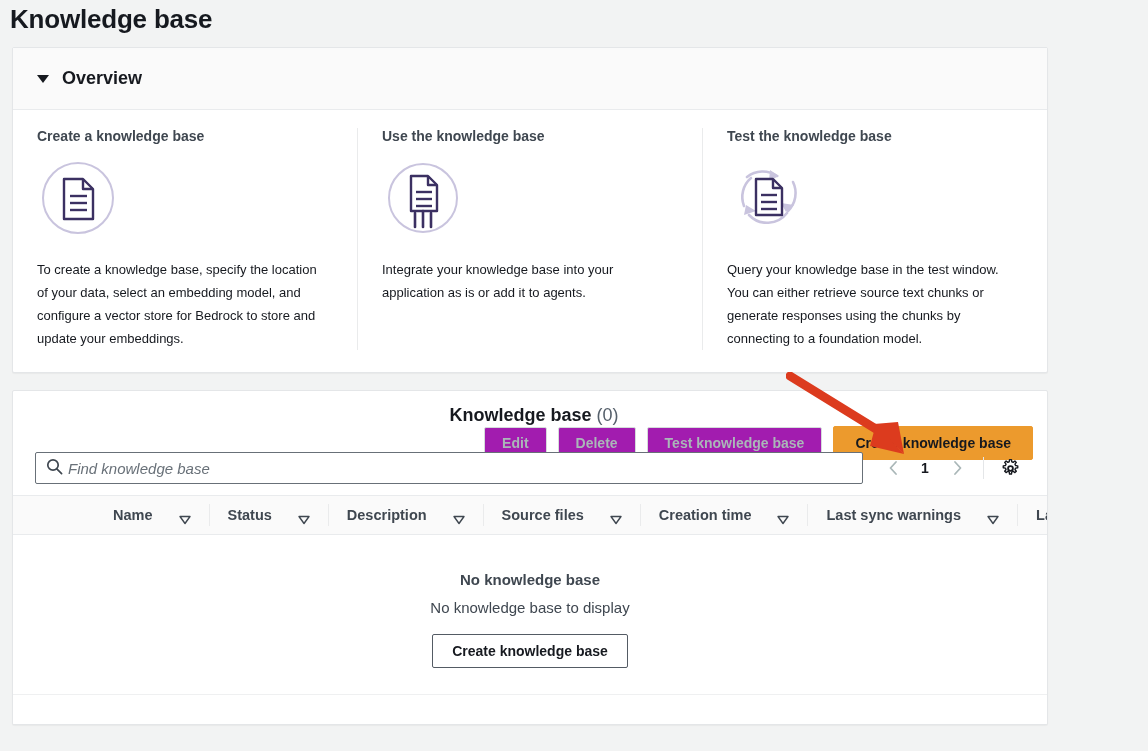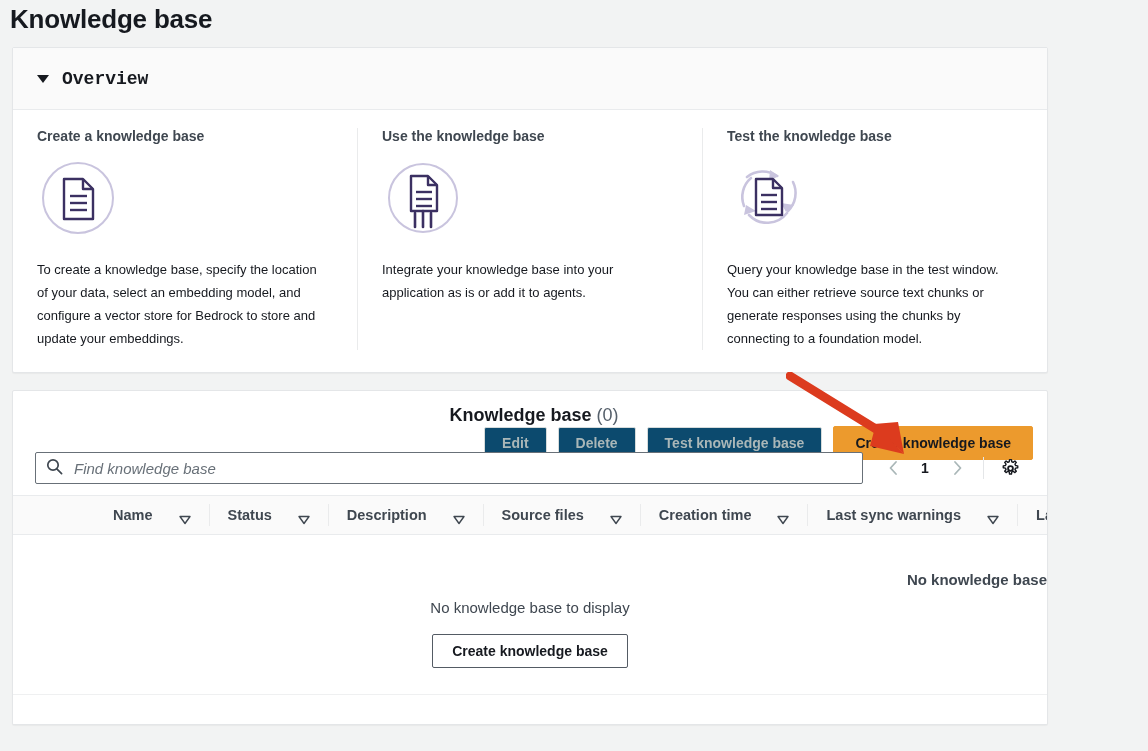--- a/index.html
+++ b/index.html
@@ -34,21 +34,20 @@
   .overview-card { margin-top: 13px; }
 
   .overview-header {
     background: #fafafa;
     border-bottom: 1px solid #e9ebed;
     height: 62px;
     display: flex;
     align-items: center;
     padding-left: 24px;
     gap: 13px;
-    font-family: Liberation Mono, monospace;
   }
   .caret {
     width: 0; height: 0;
     border-left: 6px solid transparent;
     border-right: 6px solid transparent;
     border-top: 8px solid #16191f;
   }
   .overview-title {
     font-size: 18px;
     font-weight: bold;
@@ -115,21 +114,21 @@
     font-weight: bold;
     border-radius: 2px;
     height: 33px;
     padding: 0 17px;
     display: inline-flex;
     align-items: center;
     justify-content: center;
     white-space: nowrap;
   }
   .btn-disabled {
-    background: #0c4a6e;
+    background: #a21caf;
     border: 1px solid #d5dbdb;
     color: #aab7b8;
   }
   .btn-primary {
     background: #ec9a2d;
     border: 1px solid #ec9a2d;
     color: #16191f;
     padding: 0 21px;
     height: 34px;
   }
@@ -149,21 +148,21 @@
   }
   .search-box {
     flex: 0 0 828px;
     height: 32px;
     border: 1px solid #687078;
     border-radius: 2px;
     background: #fff;
     display: flex;
     align-items: center;
     padding: 0 10px;
-    gap: 11px;
+    gap: 5px;
   }
   .search-placeholder {
     font-size: 15px;
     font-style: italic;
     color: #687078;
   }
   .pager {
     margin-left: auto;
     display: flex;
     align-items: center;
@@ -224,21 +223,20 @@
   .empty-state {
     background: #fff;
     padding: 36px 0 26px 0;
     text-align: center;
   }
   .empty-title {
     font-size: 15px;
     font-weight: bold;
     color: #3f4750;
     margin-bottom: 11px;
-    text-align: right;
   }
   .empty-sub {
     font-size: 15px;
     color: #3f4750;
     margin-bottom: 18px;
   }
   .table-footer {
     height: 30px;
     border-top: 1px solid #eff0f1;
     background: #fff;

